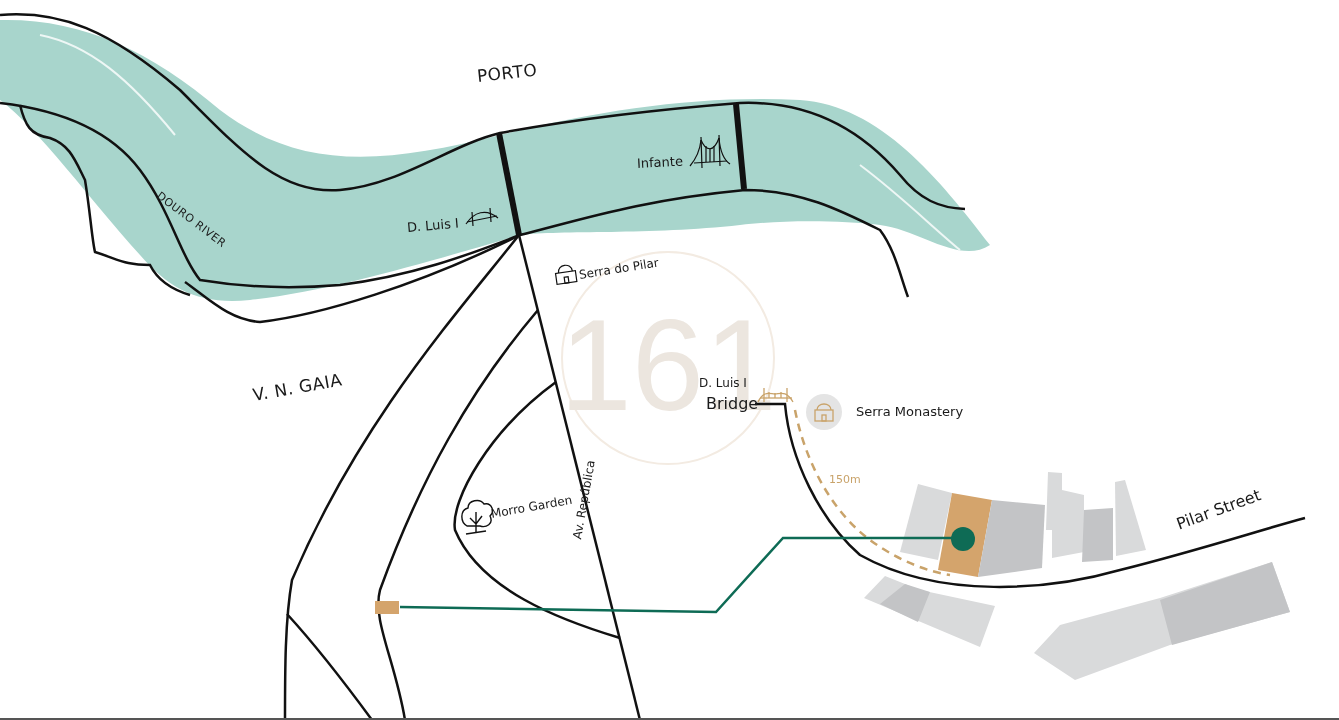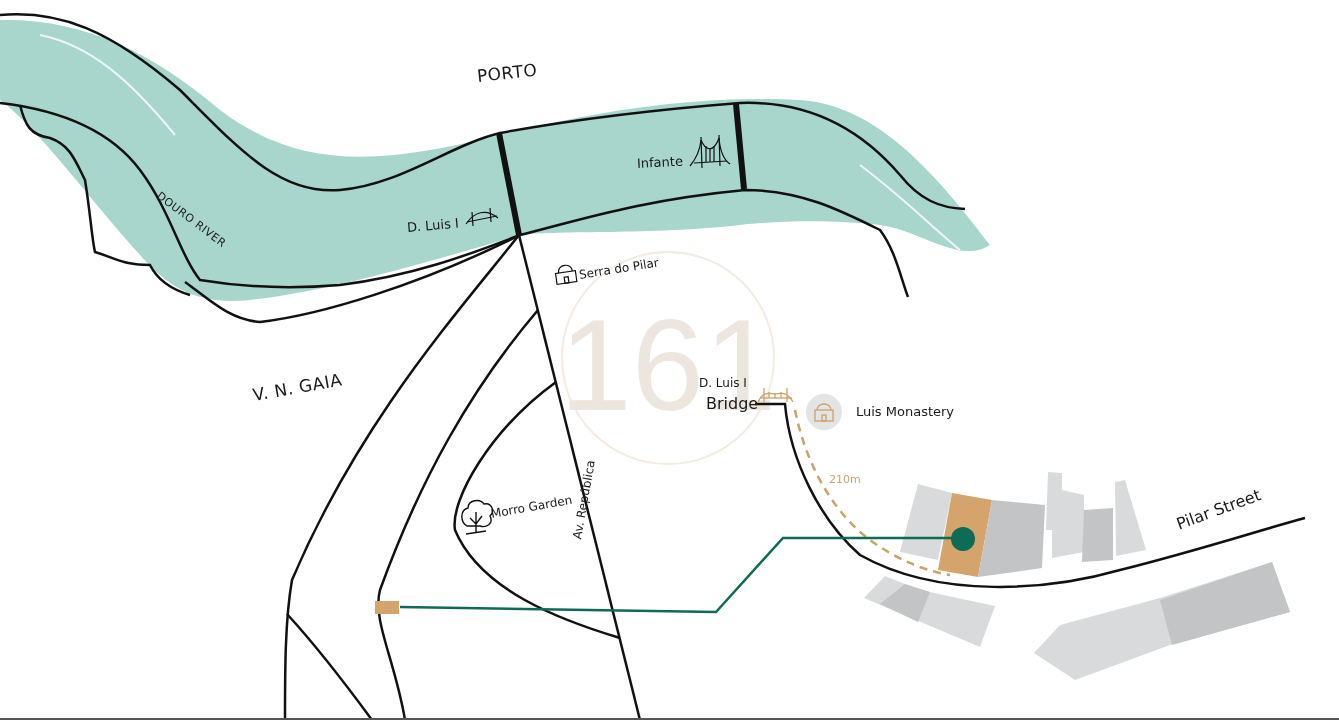--- a/index.html
+++ b/index.html
@@ -104,20 +104,20 @@
   </g>
 </svg>
 
 <div class="lbl lbl-city" style="left:477px; top:66px; transform:rotate(-6deg);">PORTO</div>
 <div class="lbl lbl-city" style="left:253px; top:385px; transform:rotate(-10deg);">V. N. GAIA</div>
 <div class="lbl lbl-river" style="left:158px; top:188px; transform:rotate(37deg);">DOURO RIVER</div>
 <div class="lbl lbl-place" style="left:407px; top:220px; transform:rotate(-5deg);">D. Luis I</div>
 <div class="lbl lbl-place" style="left:637px; top:156px; transform:rotate(-3deg);">Infante</div>
 <div class="lbl lbl-place" style="left:579px; top:268px; transform:rotate(-9deg); font-size:12px;">Serra do Pilar</div>
 <div class="lbl lbl-place" style="left:491px; top:507px; transform:rotate(-10deg); font-size:12px;">Morro Garden</div>
-<div class="lbl lbl-place" style="left:856px; top:404px;">Luis Monastery</div>
+<div class="lbl lbl-place" style="left:856px; top:404px;">Serra Monastery</div>
 <div class="lbl lbl-place" style="left:699px; top:376px; font-size:12px;">D. Luis I</div>
 <div class="lbl lbl-place" style="left:706px; top:394px; font-size:16px;">Bridge</div>
 <div class="lbl lbl-place" style="left:577px; top:532px; transform:rotate(-80deg); font-size:12px;">Av. República</div>
 <div class="lbl lbl-street" style="left:1177px; top:515px; transform:rotate(-20deg);">Pilar Street</div>
-<div class="lbl lbl-dist" style="left:829px; top:473px;">210m</div>
+<div class="lbl lbl-dist" style="left:829px; top:473px;">150m</div>
 
 <div class="bottom-bar"></div>
 
 </body></html>

